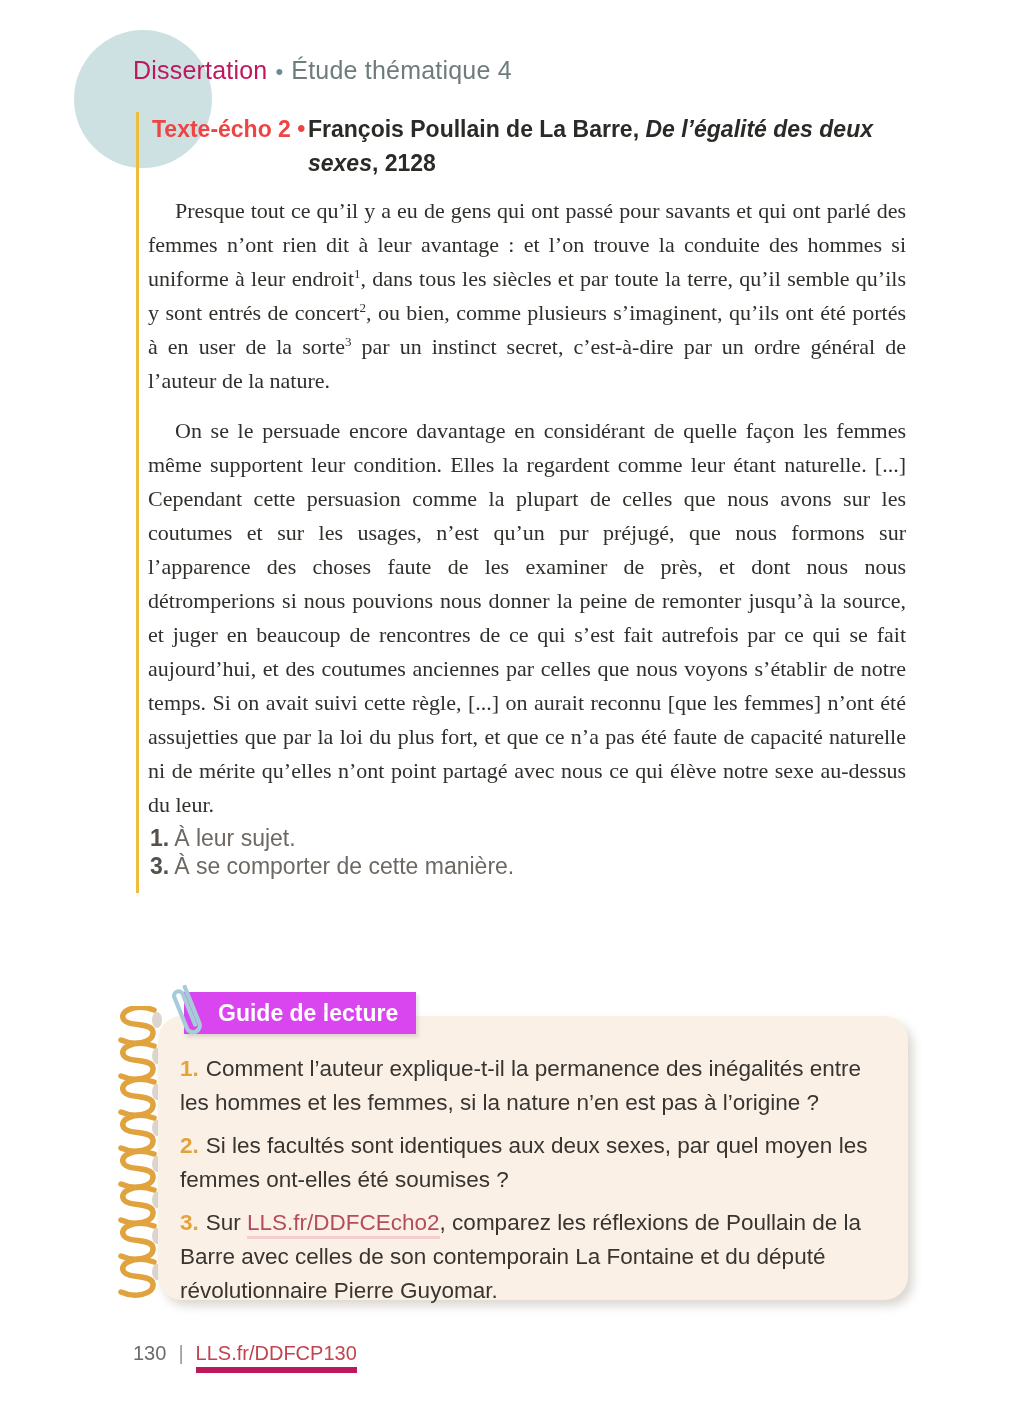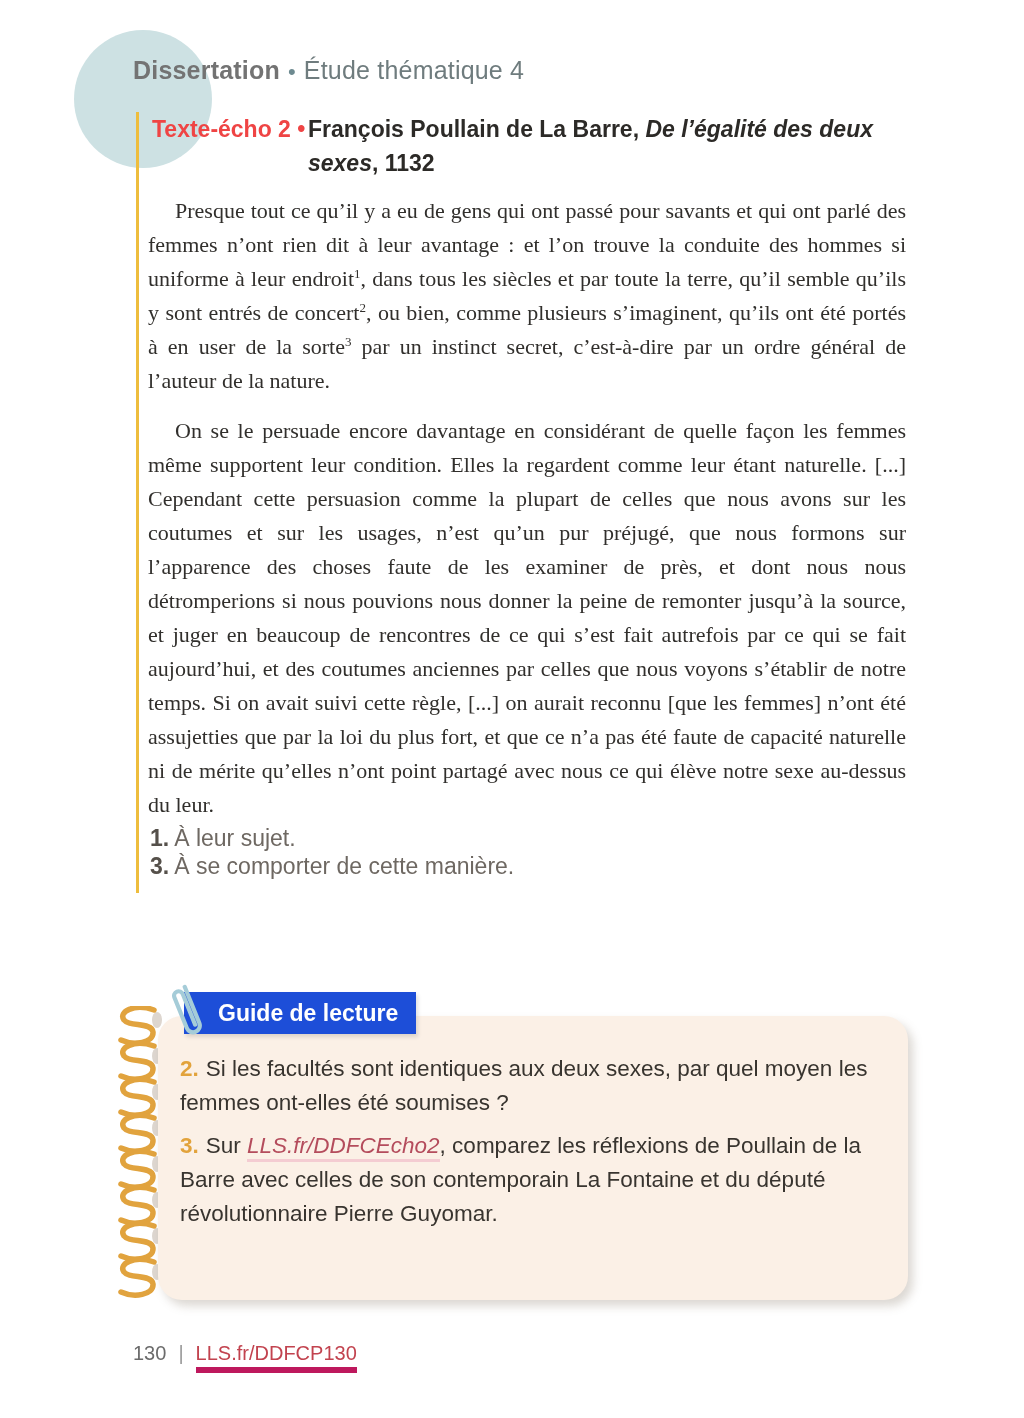--- a/index.html
+++ b/index.html
@@ -23,21 +23,21 @@
   }
 
   
   .page-header {
     position: absolute;
     left: 133px; top: 56px;
     font-size: 25px;
     letter-spacing: 0.2px;
     white-space: nowrap;
   }
-  .h-title { font-weight: bold; color: #737373; }
+  .h-title { font-weight: normal; color: #be185d; }
   .h-bullet { color: #6d8a90; margin: 0 8px; font-size: 22px; }
   .h-sub { color: #6f7c7e; }
 
   
   .yellow-rule {
     position: absolute;
     left: 136px; top: 112px;
     width: 3px; height: 781px;
     background: #eebd3d;
   }
@@ -97,21 +97,21 @@
     position: absolute;
     left: 158px; top: 1016px;
     width: 750px; height: 284px;
     background: #fbf0e6;
     border-radius: 24px;
     box-shadow: 5px 6px 10px rgba(140, 125, 110, 0.30);
   }
   .guide-label {
     position: absolute;
     left: 26px; top: -24px;
-    background: #1d4ed8;
+    background: #d946ef;
     color: #ffffff;
     font-size: 23px;
     font-weight: bold;
     line-height: 42px;
     padding: 0 18px 0 34px;
     box-shadow: 2px 3px 4px rgba(0,0,0,0.12);
   }
   .paperclip {
     position: absolute;
     left: -16px; top: -12px;
@@ -126,21 +126,20 @@
     color: #38342f;
   }
   .question { margin-bottom: 9px; }
   .qnum { font-weight: bold; color: #e2a33c; margin-right: 7px; }
   .inline-link {
     color: #b44c5c;
     text-decoration: none;
     border-bottom: 3px solid #f4ccd2;
     padding-bottom: 1px;
     cursor: pointer;
-    font-style: italic;
   }
 
   
   .spiral {
     position: absolute;
     left: 112px; top: 1006px;
     width: 58px; height: 302px;
   }
 
   
@@ -167,21 +166,21 @@
 
   <div class="deco-circle"></div>
 
   <header class="page-header">
     <span class="h-title">Dissertation</span><span class="h-bullet">•</span><span class="h-sub">Étude thématique 4</span>
   </header>
 
   <div class="yellow-rule"></div>
 
   <div class="echo-title">
-    <span class="echo-label">Texte-écho 2 •</span><span class="echo-work"><span>François Poullain de La Barre, </span><span class="italic">De l’égalité des deux sexes</span><span>, 1132</span></span>
+    <span class="echo-label">Texte-écho 2 •</span><span class="echo-work"><span>François Poullain de La Barre, </span><span class="italic">De l’égalité des deux sexes</span><span>, 2128</span></span>
   </div>
 
   <div class="body-text">
     <p><span>Presque tout ce qu’il y a eu de gens qui ont passé pour savants et qui ont parlé des femmes n’ont rien dit à leur avantage : et l’on trouve la conduite des hommes si uniforme à leur endroit</span><sup class="sup">1</sup><span>, dans tous les siècles et par toute la terre, qu’il semble qu’ils y sont entrés de concert</span><sup class="sup">2</sup><span>, ou bien, comme plusieurs s’imaginent, qu’ils ont été portés à en user de la sorte</span><sup class="sup">3</sup><span> par un instinct secret, c’est-à-dire par un ordre général de l’auteur de la nature.</span></p>
     <p><span>On se le persuade encore davantage en considérant de quelle façon les femmes même supportent leur condition. Elles la regardent comme leur étant naturelle. [...] Cependant cette persuasion comme la plupart de celles que nous avons sur les coutumes et sur les usages, n’est qu’un pur préjugé, que nous formons sur l’apparence des choses faute de les examiner de près, et dont nous nous détromperions si nous pouvions nous donner la peine de remonter jusqu’à la source, et juger en beaucoup de rencontres de ce qui s’est fait autrefois par ce qui se fait aujourd’hui, et des coutumes anciennes par celles que nous voyons s’établir de notre temps. Si on avait suivi cette règle, [...] on aurait reconnu [que les femmes] n’ont été assujetties que par la loi du plus fort, et que ce n’a pas été faute de capacité naturelle ni de mérite qu’elles n’ont point partagé avec nous ce qui élève notre sexe au-dessus du leur.</span></p>
   </div>
 
   <ul class="footnotes">
     <li><span class="fn-num">1.</span><span>À leur sujet.</span></li>
     <li><span class="fn-num">3.</span><span>À se comporter de cette manière.</span></li>
@@ -205,20 +204,21 @@
   </svg>
 
   <section class="guide-box">
     <div class="guide-label">
       <svg class="paperclip" viewBox="0 0 24 44" xmlns="http://www.w3.org/2000/svg" style="transform: rotate(-22deg);">
         <path d="M16.5 5 v26 a4.5 4.5 0 0 1 -9 0 V9 a3 3 0 0 1 6 0 v22" fill="none" stroke="#a5ccd8" stroke-width="2.8" stroke-linecap="round"></path>
       </svg>
       <span>Guide de lecture</span>
     </div>
     <div class="guide-questions">
+      <p class="question"><span class="qnum">1.</span><span><span>Comment l’auteur explique-t-il la permanence des inégalités entre les hommes et les femmes, si la nature n’en est pas à l’origine ?</span></span></p>
       <p class="question"><span class="qnum">2.</span><span><span>Si les facultés sont identiques aux deux sexes, par quel moyen les femmes ont-elles été soumises ?</span></span></p>
       <p class="question"><span class="qnum">3.</span><span><span>Sur </span><a class="inline-link">LLS.fr/DDFCEcho2</a><span>, comparez les réflexions de Poullain de la Barre avec celles de son contemporain La Fontaine et du député révolutionnaire Pierre Guyomar.</span></span></p>
     </div>
   </section>
 
   <footer class="page-footer">
     <span class="pg-num">130</span><span class="pg-sep">|</span><a class="pg-link">LLS.fr/DDFCP130</a>
   </footer>
 
 </div>

